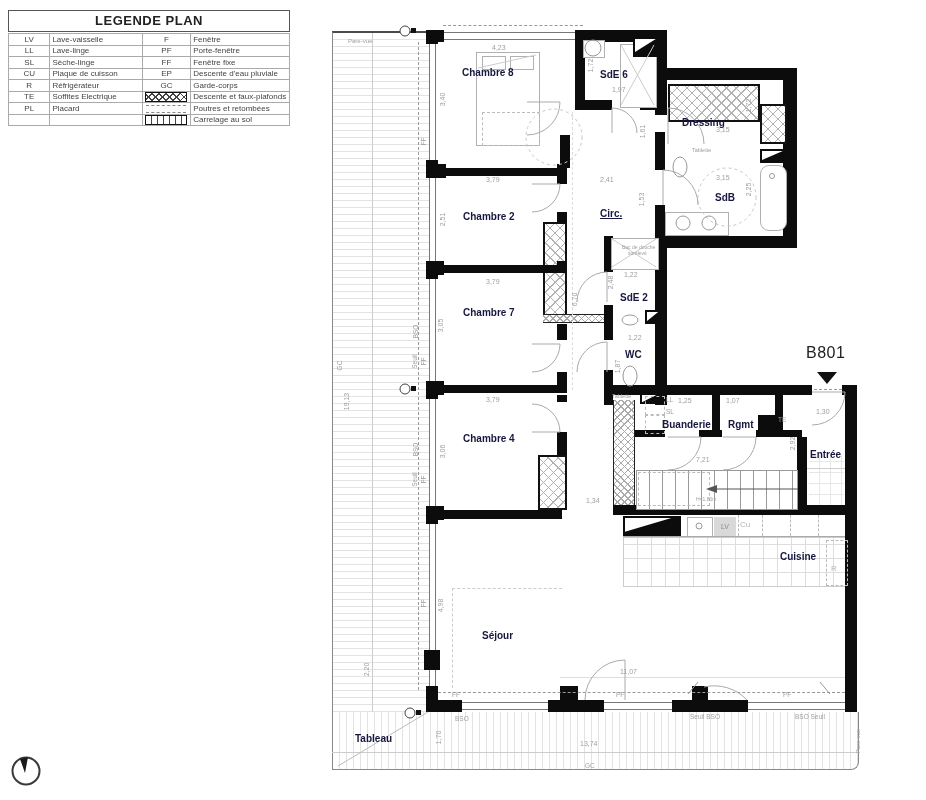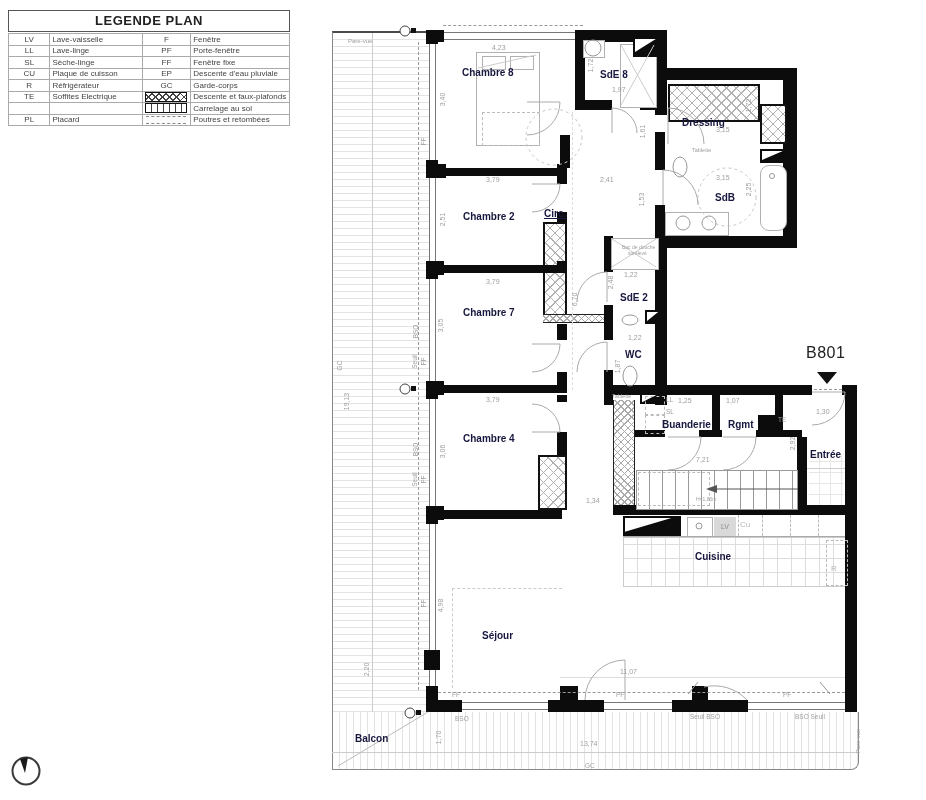--- a/index.html
+++ b/index.html
@@ -94,30 +94,30 @@
         <td class="ab">GC</td>
         <td class="lb">Garde-corps</td>
       </tr>
   <tr>
         <td class="ab">TE</td>
         <td class="lb">Soffites Electrique</td>
         <td class="ab"><span class="sym sym-crosshatch"></span></td>
         <td class="lb">Descente et faux-plafonds</td>
       </tr>
   <tr>
+        <td class="ab">PL</td>
+        <td class="lb">Placard</td>
+        <td class="ab"><span class="sym sym-dashed"></span></td>
+        <td class="lb">Poutres et retombées</td>
+      </tr>
+  <tr>
         <td class="ab"></td>
         <td class="lb"></td>
         <td class="ab"><span class="sym sym-grid"></span></td>
         <td class="lb">Carrelage au sol</td>
-      </tr>
-  <tr>
-        <td class="ab">PL</td>
-        <td class="lb">Placard</td>
-        <td class="ab"><span class="sym sym-dashed"></span></td>
-        <td class="lb">Poutres et retombées</td>
       </tr>
 </tbody>
   </table>
 
 <div class="balc-h" style="left:332px;top:31px;width:96px;height:681px;"></div>
 <div class="thin" style="left:372px;top:33px;width:1px;height:679px;"></div>
 <div class="balc-v" style="left:332px;top:712px;width:525px;height:57px;"></div>
 <div class="thin" style="left:332px;top:752px;width:525px;height:1px;"></div>
 <div class="tiles" style="left:623px;top:537px;width:229px;height:48px;"></div>
 <div class="tiles2" style="left:809px;top:455px;width:35px;height:50px;"></div>
@@ -297,35 +297,35 @@
   <rect x="411" y="386" width="5" height="5" fill="#111"></rect>
   <rect x="416" y="710" width="5" height="5" fill="#111"></rect>
   <line x1="798" y1="489" x2="716" y2="489" stroke="#555"></line>
   <polygon points="706,489 717,485 717,493" fill="#555"></polygon>
   <polygon points="817,372 837,372 827,384" fill="#111"></polygon>
   <circle cx="26" cy="771" r="13.5" stroke="#3a3a3a" stroke-width="2" fill="none"></circle>
   <polygon points="25,773 20,759 28,757" fill="#1a1a1a"></polygon>
 </svg>
 
 <div class="room" style="left:462px;top:67px;">Chambre 8</div>
-<div class="room" style="left:600px;top:69px;">SdE 8</div>
+<div class="room" style="left:600px;top:69px;">SdE 6</div>
 <div class="room" style="left:682px;top:117px;">Dressing</div>
 <div class="room" style="left:463px;top:211px;">Chambre 2</div>
-<div class="room" style="left:544px;top:208px;text-decoration:underline;">Circ.</div>
+<div class="room" style="left:600px;top:208px;text-decoration:underline;">Circ.</div>
 <div class="room" style="left:715px;top:192px;">SdB</div>
 <div class="room" style="left:463px;top:307px;">Chambre 7</div>
 <div class="room" style="left:620px;top:292px;">SdE 2</div>
 <div class="room" style="left:625px;top:349px;">WC</div>
 <div class="room" style="left:463px;top:433px;">Chambre 4</div>
 <div class="room" style="left:662px;top:419px;">Buanderie</div>
 <div class="room" style="left:728px;top:419px;">Rgmt</div>
 <div class="room" style="left:810px;top:449px;">Entrée</div>
-<div class="room" style="left:695px;top:551px;">Cuisine</div>
+<div class="room" style="left:780px;top:551px;">Cuisine</div>
 <div class="room" style="left:482px;top:630px;">Séjour</div>
-<div class="room" style="left:355px;top:733px;">Balcon</div>
+<div class="room" style="left:355px;top:733px;">Tableau</div>
 <div class="unit" style="left:806px;top:344px;">B801</div>
 
 <div class="dim" style="left:492px;top:44px;">4,23</div>
 <div class="dim rot" style="left:436px;top:96px;">3,40</div>
 <div class="dim" style="left:486px;top:176px;">3,79</div>
 <div class="dim rot" style="left:584px;top:62px;">1,72</div>
 <div class="dim" style="left:612px;top:86px;">1,97</div>
 <div class="dim rot" style="left:636px;top:128px;">1,61</div>
 <div class="dim" style="left:600px;top:176px;">2,41</div>
 <div class="dim rot" style="left:635px;top:196px;">1,53</div>

